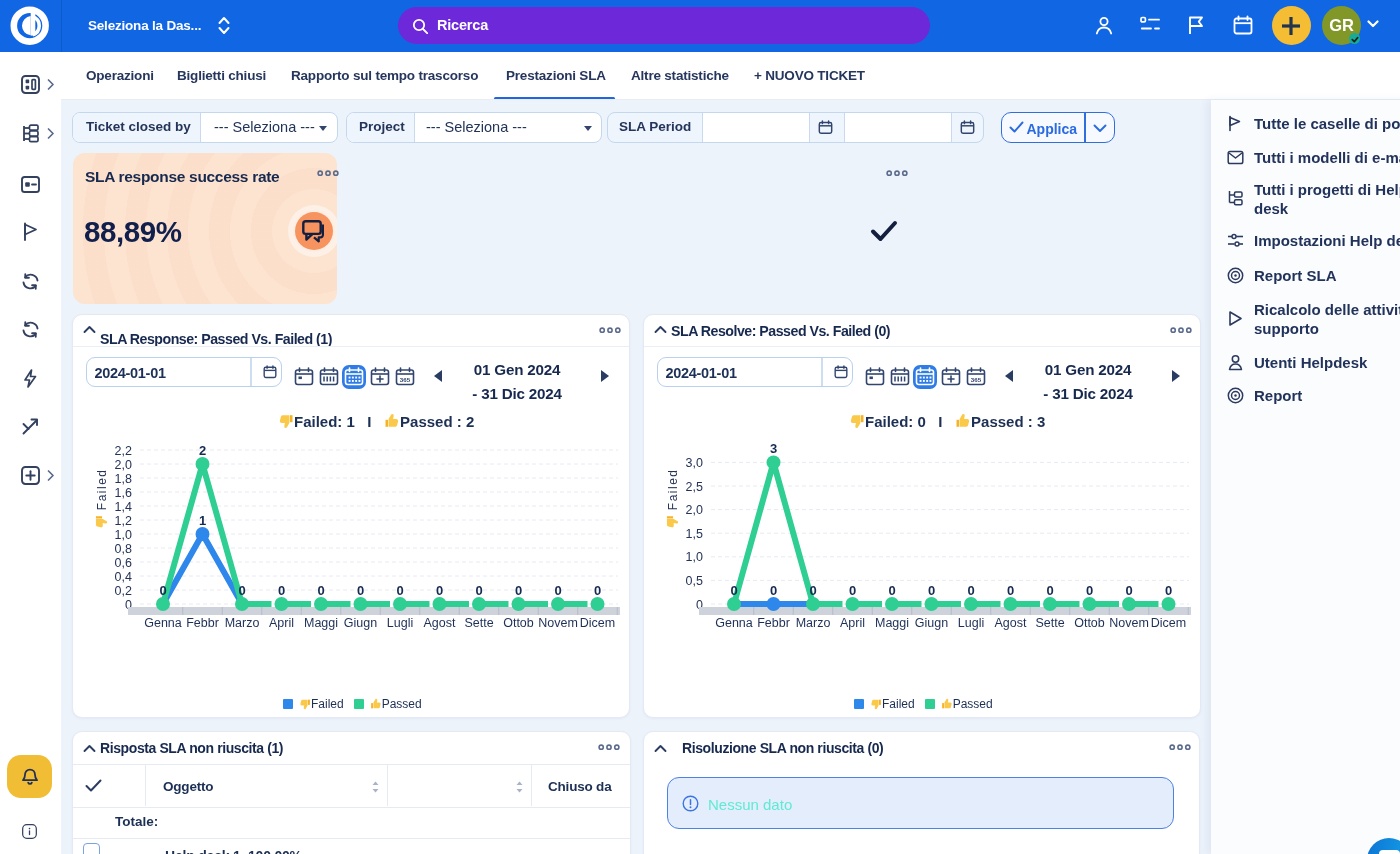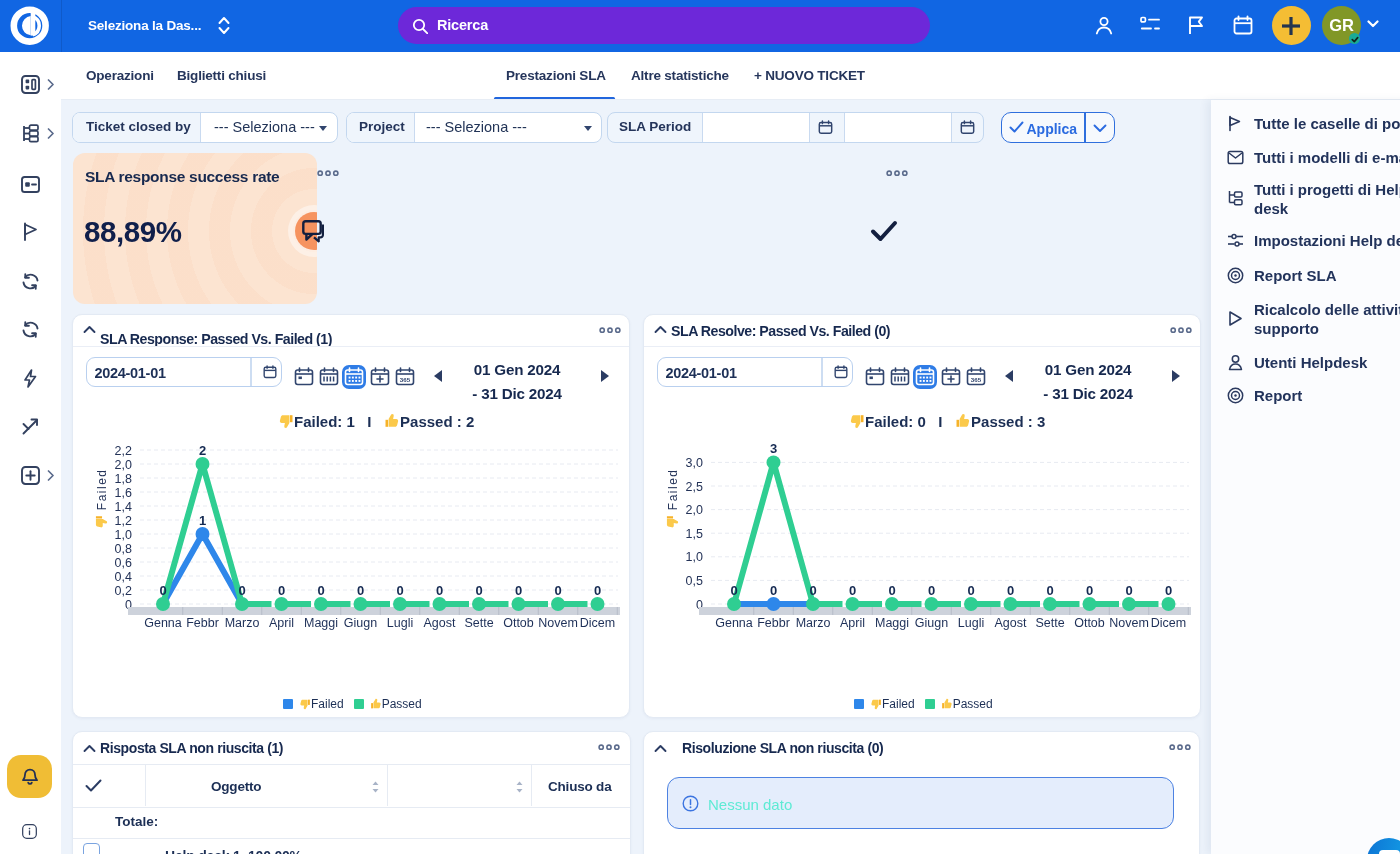--- a/index.html
+++ b/index.html
@@ -12,21 +12,21 @@
 #searchbox span{position:absolute;left:39px;top:10px;font-size:14.5px;font-weight:700;color:#fff;letter-spacing:-0.2px;}
 #leftbar{position:absolute;left:0;top:52px;width:61px;height:802px;background:#fff;}
 #bellbtn{position:absolute;left:7px;top:755px;width:45px;height:43px;background:#f0bd35;border-radius:14px;}
 #tabbar{position:absolute;left:61px;top:52px;width:1339px;height:48px;background:#fff;}
 .tab{position:absolute;top:52px;height:47px;line-height:47px;font-size:13.5px;font-weight:700;color:#26365c;white-space:nowrap;letter-spacing:-0.2px;}
 #rightbar{position:absolute;left:1211px;top:100px;width:250px;height:754px;background:#fbfcfe;box-shadow:-4px 0 8px rgba(40,70,120,0.07);}
 .rbitem{position:absolute;left:43px;font-size:15px;font-weight:700;color:#22335b;line-height:19px;white-space:nowrap;}
 .caret{position:absolute;width:0;height:0;border-left:4.5px solid transparent;border-right:4.5px solid transparent;border-top:5.5px solid #31456e;top:13px;}
 .panel{position:absolute;background:#fff;border:1px solid #e3eaf4;border-radius:10px;box-shadow:0 1px 3px rgba(30,60,110,0.05);}
 .ptitle{position:absolute;font-size:14.2px;font-weight:700;color:#17294f;white-space:nowrap;letter-spacing:-0.5px;}
-.kpi{position:absolute;top:153px;width:244px;height:151px;border-radius:12px;overflow:hidden;}
+.kpi{position:absolute;top:153px;width:264px;height:151px;border-radius:12px;overflow:hidden;}
 .kpi .t{position:absolute;left:12px;top:15px;font-size:15.5px;font-weight:700;color:#17294f;letter-spacing:-0.3px;}
 .kpi .v{position:absolute;left:11px;top:62px;font-size:29.5px;font-weight:700;color:#101f4b;letter-spacing:-0.4px;}
 .kicon{position:absolute;left:222px;top:59px;width:38px;height:38px;border-radius:50%;box-shadow:0 0 0 7px rgba(255,255,255,0.45);}
 .dinput{position:absolute;width:196px;height:30.5px;border:1.4px solid #b9d0ef;border-radius:9px;background:#fff;}
 .dinput span{position:absolute;left:8px;top:7px;font-size:14.5px;font-weight:700;color:#1d3057;letter-spacing:-0.3px;}
 .dinput .dv{position:absolute;right:29px;top:0;width:1.4px;height:28px;background:#cdddf2;}
 .drange{position:absolute;width:160px;font-size:15.2px;font-weight:700;color:#17294f;text-align:center;line-height:24px;letter-spacing:-0.2px;}
 .arr{position:absolute;width:0;height:0;}
 .summ{position:absolute;font-size:15px;font-weight:700;color:#1c2f55;white-space:nowrap;}
 .legend{position:absolute;font-size:12px;font-weight:400;color:#1c2f55;white-space:nowrap;}
@@ -150,20 +150,21 @@
       <path d="M7.2 15.6a1.9 1.9 0 0 0 3.6 0" fill="none" stroke="#233054" stroke-width="1.8" stroke-linecap="round"></path>
     </svg>
 <svg class="abs" style="left:22px;top:824px;" width="15" height="15" viewBox="0 0 22 22">
       <rect x="1" y="1" width="20" height="20" rx="6" fill="none" stroke="#33415f" stroke-width="1.8"></rect>
       <line x1="11" y1="10" x2="11" y2="15.5" stroke="#33415f" stroke-width="1.9" stroke-linecap="round"></line>
       <circle cx="11" cy="6.7" r="1.2" fill="#33415f"></circle>
     </svg>
 <div id="tabbar"></div>
 <div class="tab abs" style="left:86px;">Operazioni</div>
 <div class="tab abs" style="left:177px;">Biglietti chiusi</div>
+<div class="tab abs" style="left:291px;">Rapporto sul tempo trascorso</div>
 <div class="tab abs" style="left:506px;">Prestazioni SLA</div>
 <div class="tab abs" style="left:631px;">Altre statistiche</div>
 <div class="tab abs" style="left:754px;">+ NUOVO TICKET</div>
 <div class="abs" style="left:494px;top:97px;width:121px;height:3px;background:#2166dd;border-radius:2px;"></div>
 <div class="abs" style="left:61px;top:99px;width:1339px;height:1px;background:#e7edf5;"></div>
 <div class="abs" style="left:72px;top:112px;width:266px;height:31px;border:1.2px solid #c3d7ef;border-radius:8px;background:#fff;overflow:hidden;">
       <div class="abs" style="left:0;top:0;width:128px;height:31px;background:#eff5fc;border-right:1px solid #c9daf0;"></div>
     </div>
 <div class="abs" style="left:86px;top:119px;font-size:13.5px;font-weight:700;color:#24345a;">Ticket closed by</div>
 <div class="abs" style="left:214px;top:119px;font-size:14.5px;color:#223457;white-space:nowrap;">--- Seleziona ---</div>
@@ -593,21 +594,21 @@
     </svg>
 <div class="abs" style="left:73px;top:763.6px;width:557px;height:1px;background:#e6ebf3;"></div>
 <div class="abs" style="left:73px;top:806.6px;width:557px;height:1px;background:#e6ebf3;"></div>
 <div class="abs" style="left:73px;top:837.7px;width:557px;height:1px;background:#e6ebf3;"></div>
 <div class="abs" style="left:145px;top:764px;width:1px;height:42px;background:#e6ebf3;"></div>
 <div class="abs" style="left:387px;top:764px;width:1px;height:42px;background:#e6ebf3;"></div>
 <div class="abs" style="left:531px;top:764px;width:1px;height:42px;background:#e6ebf3;"></div>
 <svg class="abs" style="left:85px;top:779px;" width="17" height="13" viewBox="0 0 17 13">
       <path d="M1.5 7l4.5 4.5L15.5 1.5" fill="none" stroke="#2b3c63" stroke-width="2" stroke-linecap="round" stroke-linejoin="round"></path>
     </svg>
-<div class="abs" style="left:163px;top:779px;font-size:13.5px;font-weight:700;color:#1c2f55;letter-spacing:-0.2px;margin-left:48px;">Oggetto</div>
+<div class="abs" style="left:163px;top:779px;font-size:13.5px;font-weight:700;color:#1c2f55;letter-spacing:-0.2px;">Oggetto</div>
 <div class="abs" style="left:404px;top:779px;font-size:13.5px;font-weight:700;color:#ffffff;letter-spacing:-0.2px;margin-left:27px;">Stato</div>
 <div class="abs" style="left:548px;top:779px;font-size:13.5px;font-weight:700;color:#1c2f55;letter-spacing:-0.2px;">Chiuso da</div>
 <svg class="abs" style="left:371px;top:780px;" width="9" height="14" viewBox="0 0 9 14">
       <path d="M1.5 5L4.5 1.5 7.5 5z" fill="#a8b3c7"></path>
       <path d="M1.5 9l3 3.5L7.5 9z" fill="#a8b3c7"></path>
     </svg>
 <svg class="abs" style="left:515px;top:780px;" width="9" height="14" viewBox="0 0 9 14">
       <path d="M1.5 5L4.5 1.5 7.5 5z" fill="#a8b3c7"></path>
       <path d="M1.5 9l3 3.5L7.5 9z" fill="#a8b3c7"></path>
     </svg>

